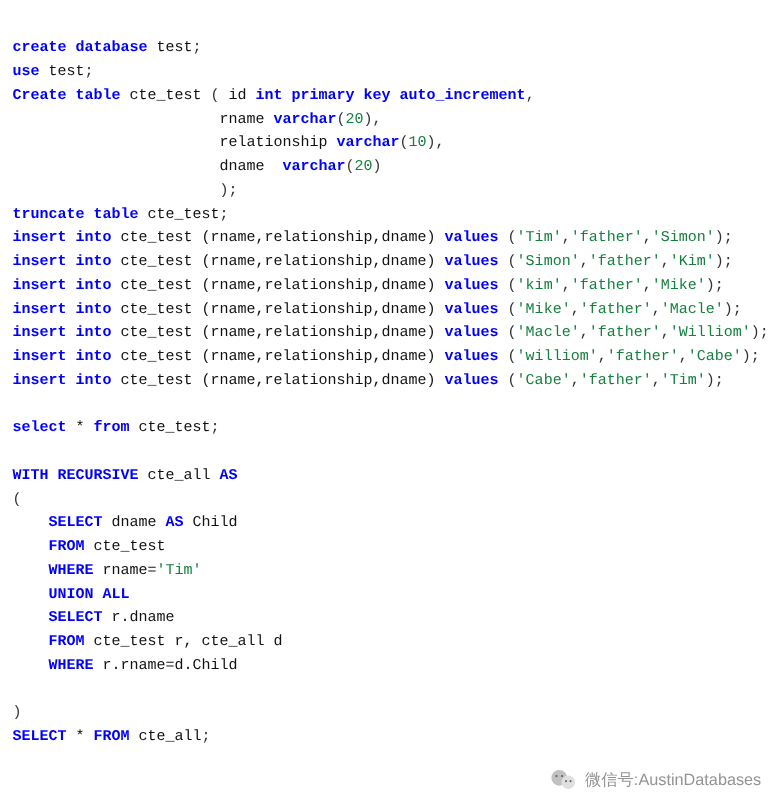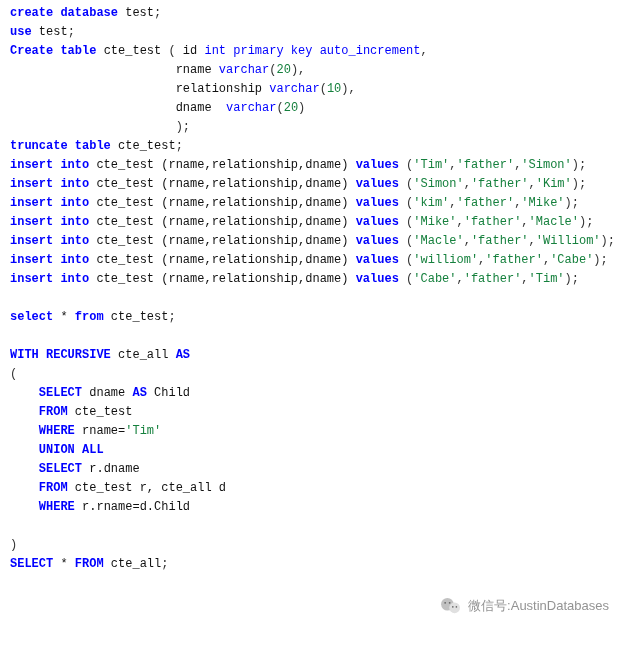--- a/index.html
+++ b/index.html
@@ -13,33 +13,34 @@
     line-height: 19px;
     color: #000;
     overflow: hidden;
     position: relative;
   }
   .editor {
     padding: 4px 10px;
     white-space: pre;
     box-sizing: border-box;
     width: 100%;
+    margin-top: 25px;
   }
   .line { min-height: 19px; }
   .kw { color: #0000ff; font-weight: bold; }
-  .ty { color: #0000ff; font-weight: normal; }
+  .ty { color: #0000ff; font-weight: bold; }
   .id { color: #111; }
   .num { color: #15803d; }
   .str { color: #15803d; }
   .pn { color: #333; }
 
   .watermark {
     position: absolute;
     right: 18px;
-    bottom: 32px;
+    bottom: 14px;
     display: flex;
     align-items: center;
     gap: 6px;
     color: #888;
     font-family: sans-serif;
     font-size: 13px;
     opacity: 0.9;
   }
   .wechat-icon {
     width: 22px;

